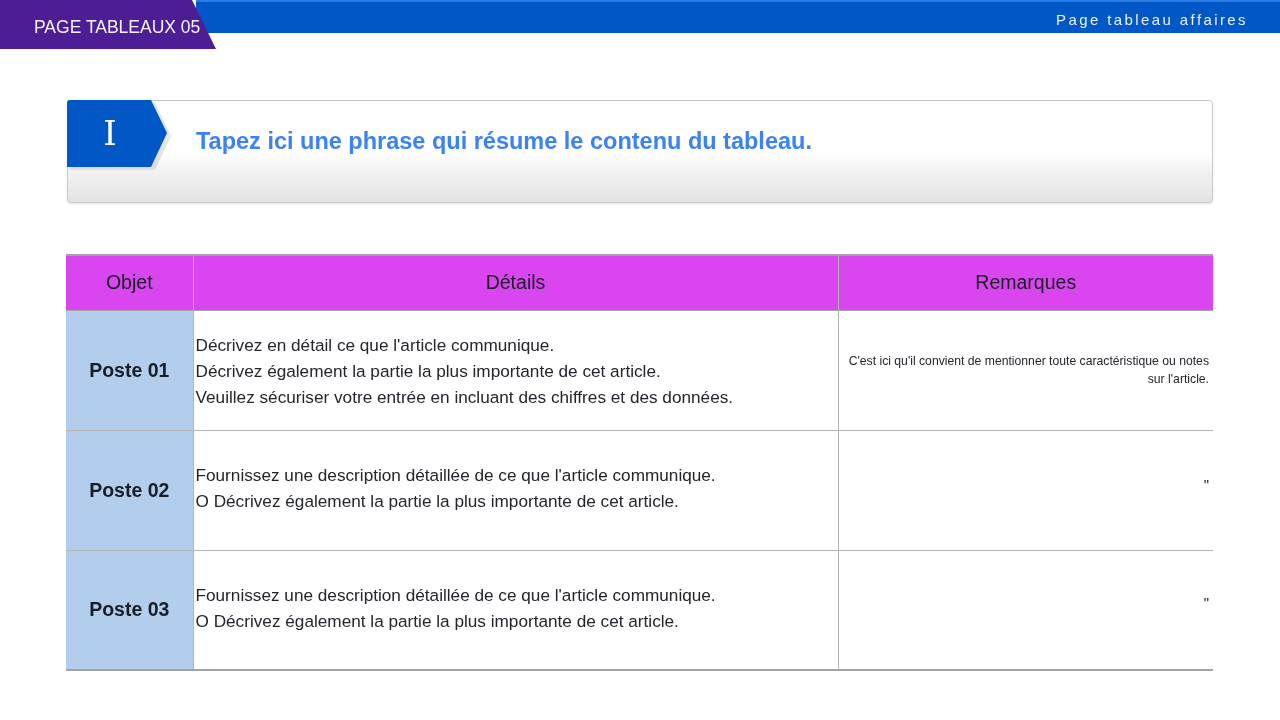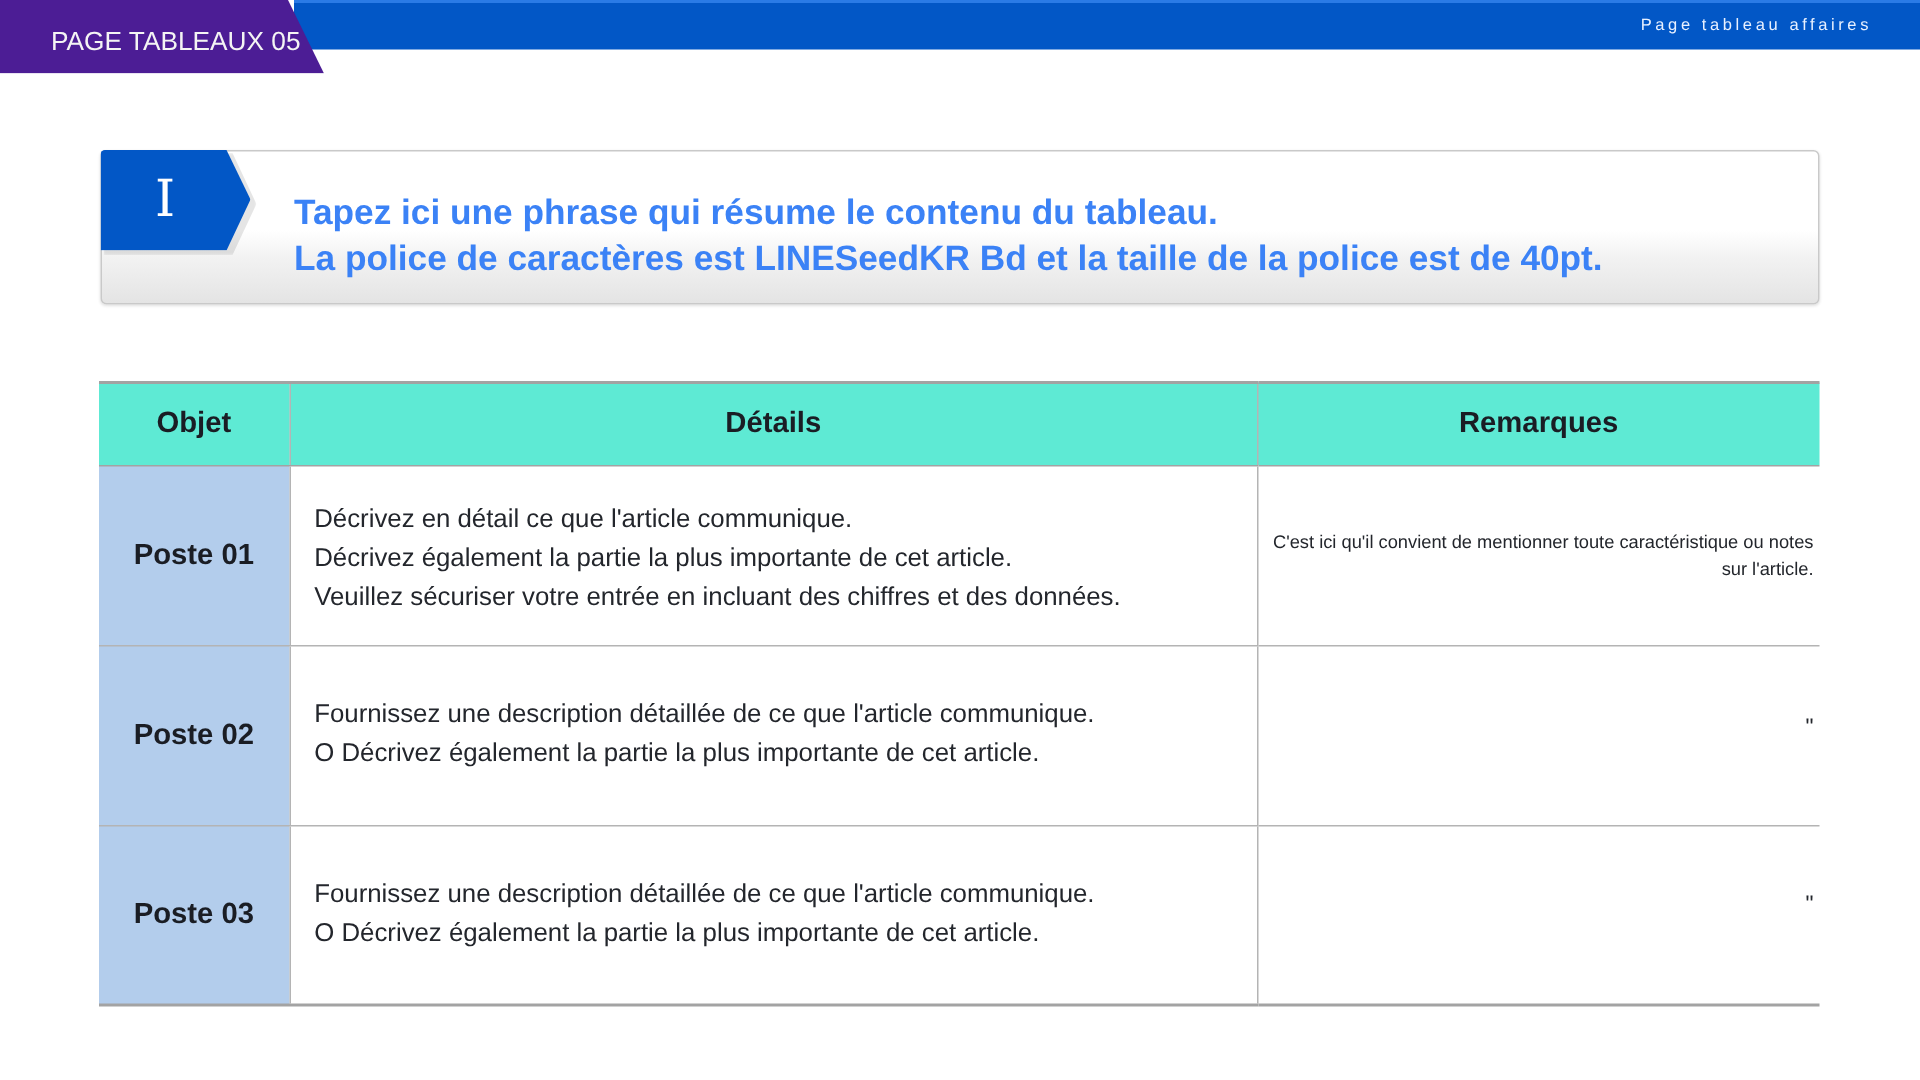--- a/index.html
+++ b/index.html
@@ -12,21 +12,21 @@
   .page { position: relative; width: 1280px; height: 720px; background: #fff; }
 
   
   .top-bar {
     position: absolute; left: 196px; top: 0; width: 1084px; height: 33px;
     background: #0257c6;
     border-top: 2px solid #2a7be6;
   }
   .top-bar-title {
     position: absolute; right: 32px; top: 9px;
-    color: #e9f1ff; font-size: 11px; letter-spacing: 2.4px;
+    color: #e9f1ff; font-size: 15px; letter-spacing: 2.4px;
   }
   .page-tab {
     position: absolute; left: 0; top: 0; width: 216px; height: 49px;
     background: #4c1d95;
     clip-path: polygon(0 0, 192px 0, 216px 49px, 0 49px);
   }
   .page-tab-label {
     position: absolute; left: 34px; top: 17px;
     color: #f4f4f4; font-size: 17.5px; white-space: nowrap;
     width: 176px; overflow: hidden;
@@ -61,39 +61,39 @@
     font-size: 23.5px; font-weight: bold; line-height: 31px; color: #3b82f6;
     white-space: nowrap;
   }
 
   
   .data-table {
     position: absolute; left: 66px; top: 254px; width: 1147px;
     border-collapse: collapse; table-layout: fixed;
   }
   .data-table th {
-    background: #5eead4; height: 55px;
-    font-size: 19.5px; font-weight: bold; color: #1a1d24;
+    background: #d946ef; height: 55px;
+    font-size: 19.5px; font-weight: normal; color: #1a1d24;
     border-top: 2px solid #a3a3a3;
     border-bottom: 1px solid #a3a3a3;
   }
   .data-table th + th, .data-table td + td { border-left: 1px solid #b4b4b4; }
   .data-table td {
     height: 120px; border-bottom: 1px solid #b4b4b4; vertical-align: middle;
   }
   .data-table tr:last-child td { border-bottom: 2px solid #a3a3a3; }
   .col-object { width: 127px; }
   .col-details { width: 645px; }
   .col-remarks { width: 375px; }
   .cell-object {
     background: #b3cdec; text-align: center;
     font-size: 19.5px; font-weight: bold; color: #1a1d24;
   }
   .cell-details {
-    font-size: 17.2px; line-height: 26px; color: #23262c; padding-left: 16px;
+    font-size: 17.2px; line-height: 26px; color: #23262c; padding-left: 2px;
     white-space: nowrap;
   }
   .cell-details .line { display: block; }
   .cell-remarks {
     text-align: right; font-size: 12.2px; line-height: 18px; color: #23262c;
     padding: 0 4px;
   }
   .cell-remarks.ditto { font-size: 15px; }
   .row-1 .cell-details { padding-top: 2px; }
   .row-2 .cell-details, .row-3 .cell-details { padding-bottom: 4px; }
@@ -111,21 +111,20 @@
   <div class="page-tab">
     <span class="page-tab-label">PAGE TABLEAUX 05</span>
   </div>
 
   <div class="summary-box"></div>
   <div class="section-badge-shadow"></div>
   <div class="section-badge"></div>
   <div class="section-numeral">I</div>
   <div class="summary-text">
     <div>Tapez ici une phrase qui résume le contenu du tableau.</div>
-    <div>La police de caractères est LINESeedKR Bd et la taille de la police est de 40pt.</div>
   </div>
 
   <table class="data-table">
     <colgroup>
       <col class="col-object">
         <col class="col-details">
         <col class="col-remarks">
     </colgroup>
     <thead>
       <tr>

